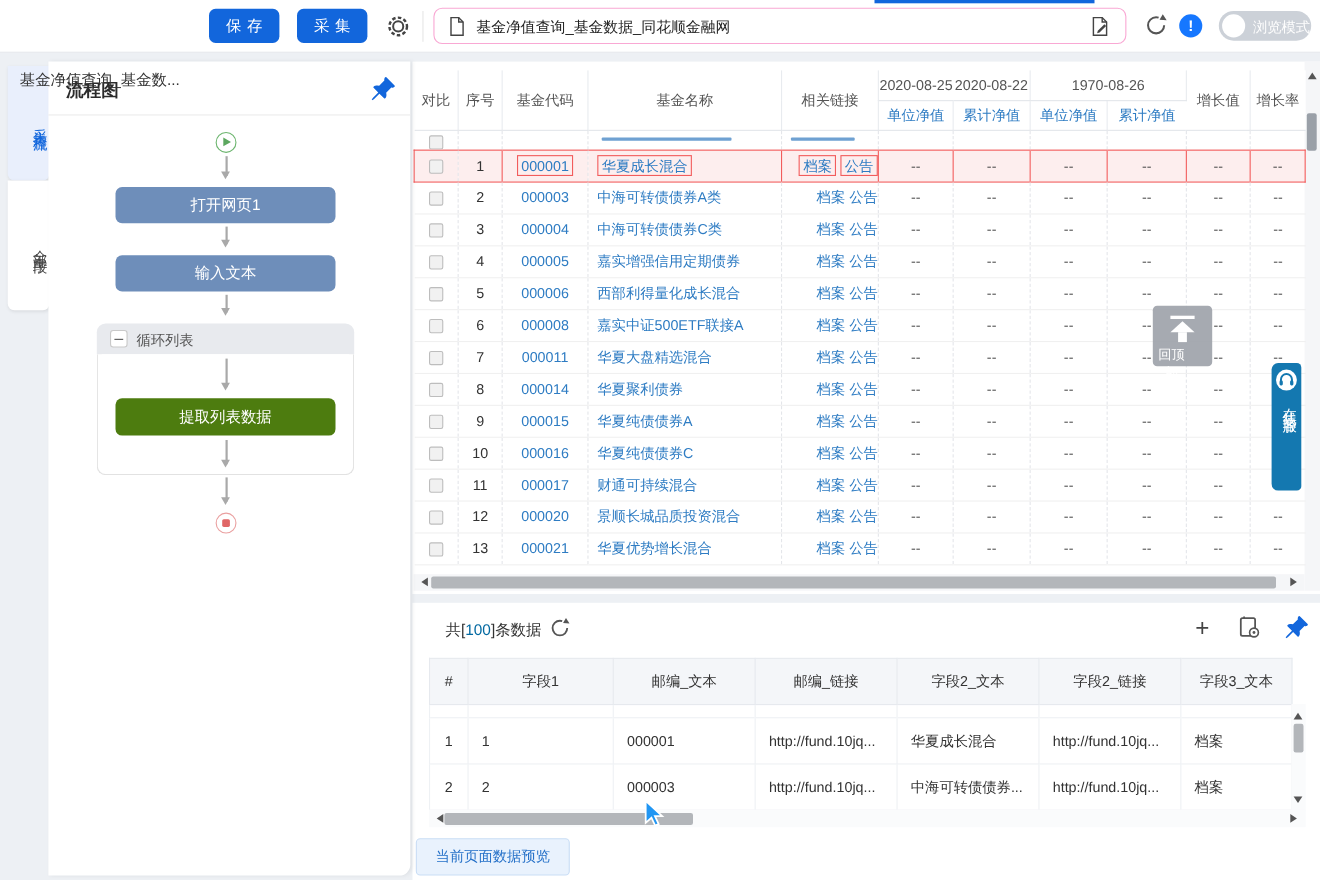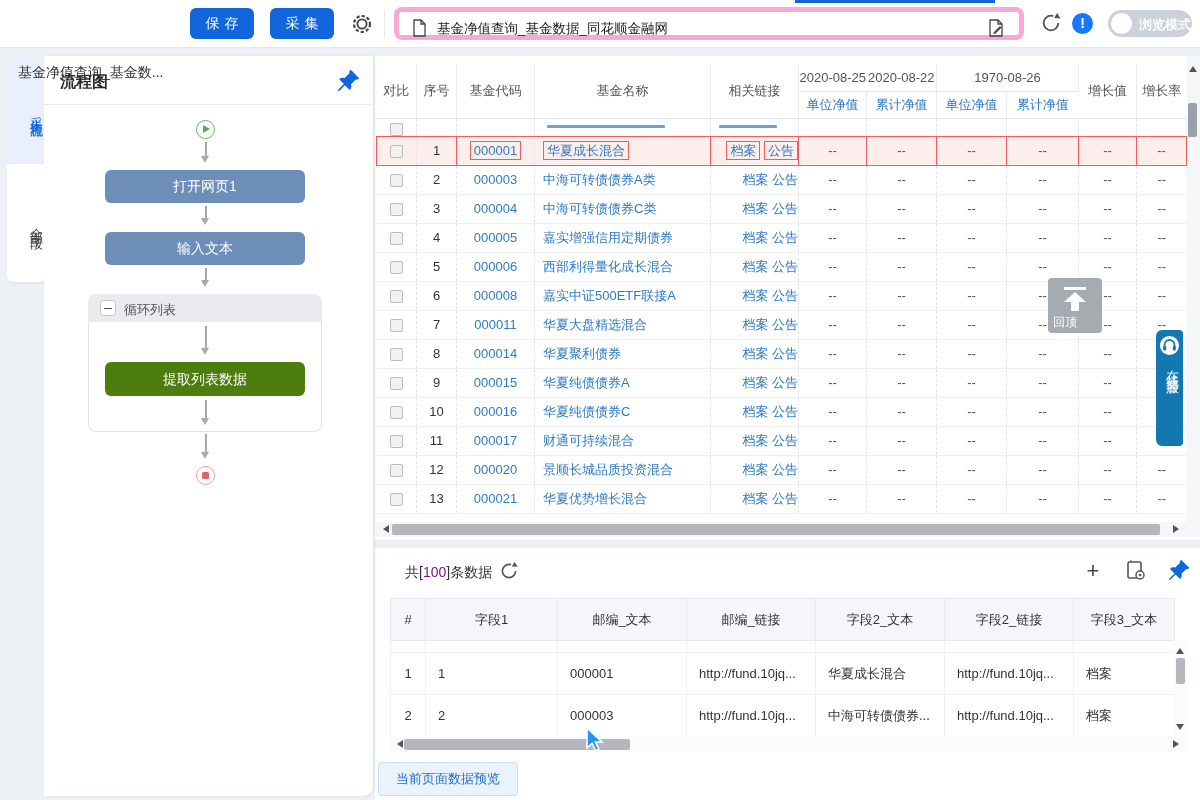--- a/index.html
+++ b/index.html
@@ -7,29 +7,29 @@
   body { position:relative; width:1200px; height:800px; background:#edf0f4; overflow:hidden; color:#333; }
 
   
   .topbar { position:absolute; left:0; top:0; width:1200px; height:48px; background:#fff; border-bottom:1px solid #e4e7eb; z-index:20; }
   .progress-line { position:absolute; left:795px; top:0; width:200px; height:3px; background:#1266dc; z-index:30; }
   .task-title { position:absolute; left:18px; top:16px; width:165px; font-size:14px; color:#333; white-space:nowrap; overflow:hidden;margin-top:48px; }
   .btn { position:absolute; top:8px; width:64px; height:31px; background:#1266dc; color:#fff; font-size:14px; border:none; border-radius:6px; letter-spacing:5px; text-indent:5px; line-height:31px; text-align:center; cursor:pointer; }
   .btn.save { left:190px; } .btn.collect { left:270px; }
   .gear { position:absolute; left:350px; top:12px; width:24px; height:24px; }
   .vsep { position:absolute; left:384px; top:10px; width:1px; height:28px; background:#e6e6e6; }
-  .urlbar { position:absolute; left:394px; top:7px; width:630px; height:33px; border:5px solid #f9a8d4; border-radius:8px; background:#fff; }
+  .urlbar { position:absolute; left:394px; top:7px; width:630px; height:33px; border:1px solid #f9a8d4; border-radius:8px; background:#fff; }
   .urlbar .docico { position:absolute; left:13px; top:7px; }
   .urlbar .urltext { position:absolute; left:38px; top:8px; font-size:13.5px; color:#222; white-space:nowrap; }
   .urlbar .editico { position:absolute; right:13px; top:6px; }
   .refresh-top { position:absolute; left:1040px; top:12px; width:22px; height:22px; }
   .warn { position:absolute; left:1072px; top:13px; width:21px; height:21px; border-radius:50%; background:#1677ff; color:#fff; font-size:14px; font-weight:bold; text-align:center; line-height:21px; }
   .toggle { position:absolute; left:1108px; top:10px; width:84px; height:27px; background:#ccd1d8; border-radius:14px; }
   .toggle .knob { position:absolute; left:3px; top:3px; width:21px; height:21px; background:#fff; border-radius:50%; }
-  .toggle .tlabel { position:absolute; left:31px; top:6px; font-size:13px; color:#fdfdfd;font-weight:bold; }
+  .toggle .tlabel { position:absolute; left:31px; top:6px; font-size:13px; color:#fdfdfd; }
 
   
   .side-tab { position:absolute; left:7px; width:38px; writing-mode:vertical-rl; text-align:center; font-size:13px; letter-spacing:3px; border-radius:0 0 6px 6px; box-shadow:1px 1px 3px rgba(0,0,0,.08); cursor:pointer; }
   .side-tab.active { top:60px; height:104px; background:#e9effc; color:#1266dc; }
   .side-tab.idle { top:164px; height:118px; background:#fff; color:#444; }
 
   
   .flow-panel { position:absolute; left:44px; top:56px; width:329px; height:740px; background:#fff; border-radius:0 0 10px 0; box-shadow:2px 0 4px rgba(0,0,0,.06); z-index:5; }
   .flow-title { position:absolute; left:16px; top:16px; font-size:16px; font-weight:bold; color:#2b2b2b; }
   .flow-pin { position:absolute; left:292px; top:13px; width:24px; height:24px; cursor:pointer; }
@@ -83,21 +83,21 @@
   .sb-thumb-v { position:absolute; left:2px; width:9px; background:#9aa0a8; border-radius:2px; }
   .tri { position:absolute; width:0; height:0; }
   .tri.l { border:4.5px solid transparent; border-right:6px solid #555; }
   .tri.r { border:4.5px solid transparent; border-left:6px solid #555; }
   .tri.u { border:4.5px solid transparent; border-bottom:6px solid #555; }
   .tri.d { border:4.5px solid transparent; border-top:6px solid #555; }
 
   
   .data-card { position:absolute; left:375px; top:548px; width:825px; height:252px; background:#fff; }
   .count-line { position:absolute; left:30px; top:16px; font-size:14px; color:#333; }
-  .count-line .num { color:#701a75; }
+  .count-line .num { color:#0369a1; }
   .panel-refresh { position:absolute; left:124px; top:13px; width:20px; height:20px; cursor:pointer; }
   .panel-plus { position:absolute; left:706px; top:11px; width:24px; height:24px; font-size:22px; color:#444; text-align:center; line-height:24px; cursor:pointer; }
   .panel-export { position:absolute; left:750px; top:12px; width:22px; height:22px; cursor:pointer; }
   .panel-pin { position:absolute; left:792px; top:11px; width:23px; height:23px; cursor:pointer; }
   table.prev { position:absolute; left:15px; top:50px; width:784px; table-layout:fixed; border-collapse:collapse; font-size:13px; }
   table.prev th { height:42px; background:#f4f6f9; border:1px solid #e6e9ee; font-weight:normal; color:#333; }
   table.prev td { height:42px; border:1px solid #eef1f4; color:#333; padding-left:12px; text-align:left; white-space:nowrap; overflow:hidden; }
   table.prev td.ctr { text-align:center; padding-left:0; }
   table.prev tr.sliver td { height:12px; border-bottom:none; }
 

